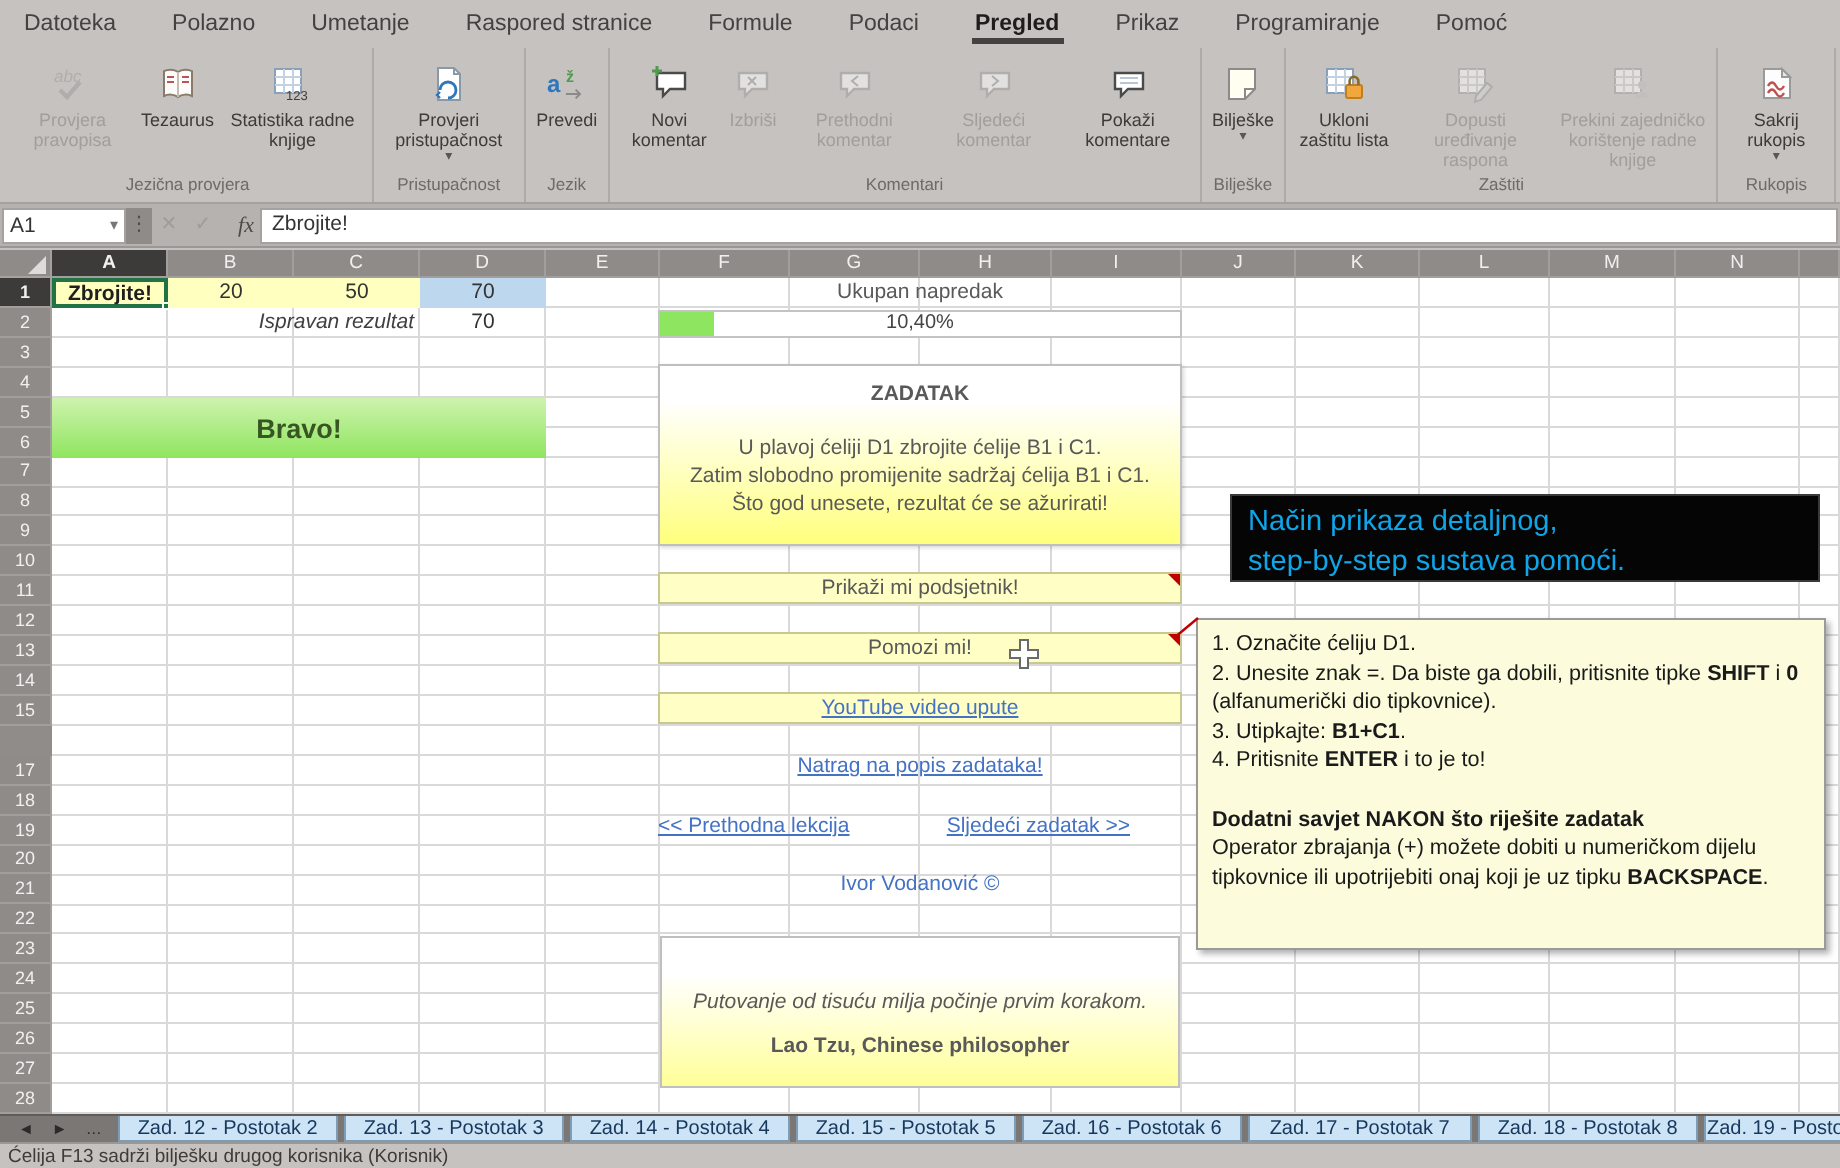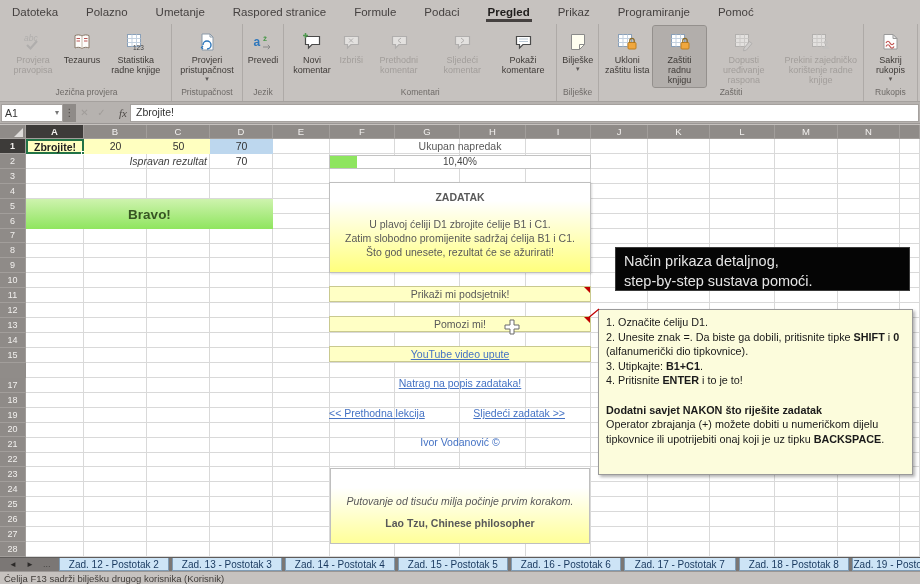--- a/index.html
+++ b/index.html
@@ -71,21 +71,21 @@
   .bar-youtube { top:207px; }
   .red-tri { position:absolute; right:0; top:0; width:0; height:0; border-left:6px solid transparent; border-top:6px solid var(--comment-red,#c00000); }
   .link { color:var(--link,#4472c4); text-decoration:underline; cursor:pointer; }
   .link-back { left:303px; top:238px; width:262px; text-align:center; }
   .link-prev { left:303px; top:268px; }
   .link-next { top:268px; right:355px; }
   .credit { left:303px; top:297px; width:262px; text-align:center; color:var(--link,#4472c4); }
   .quote { left:304px; top:329px; width:260px; height:76px; background:linear-gradient(#ffffff 25%,#ffff99); border:1px solid #bfbfbf; text-align:center; padding-top:26px; }
   .q1 { font-style:italic; font-size:10.5px; margin-bottom:10px; }
   .q2 { font-weight:bold; font-size:10.5px; }
-  .callout { left:589px; top:108px; width:295px; height:44px; background:var(--callout-bg,#050505); color:#e5e5e5; font-size:14.5px; line-height:20px; padding:3px 8px; border:1px solid #3a3a3a; }
+  .callout { left:589px; top:108px; width:295px; height:44px; background:var(--callout-bg,#050505); color:#0ea5e9; font-size:14.5px; line-height:20px; padding:3px 8px; border:1px solid #3a3a3a; }
   .comment { left:572px; top:170px; width:315px; height:166px; background:#fcfcdc; border:1px solid #9a9a9a; box-shadow:2px 2px 3px rgba(0,0,0,.3); font-size:10.8px; line-height:14.6px; color:#1a1a1a; padding:5px 7px; }
   .comment b { font-weight:bold; }
   .leader { left:558px; top:168px; width:18px; height:14px; overflow:visible; }
   .cursorsvg { left:478px; top:180px; width:16px; height:16px; }
 
   
   .tabstrip { position:absolute; left:0; top:557px; width:920px; height:14px; background:#7b7775; border-top:1px solid #5f5c5a; display:flex; align-items:stretch; }
   .tabnav { display:flex; align-items:center; gap:9px; padding:0 8px 0 9px; color:#2c2a29; font-size:8px; }
   .tabnav span { cursor:pointer; }
   .sheet-tab { background:var(--tab-fill,#cde4f6); color:#17375d; font-size:10px; display:flex; align-items:center; justify-content:center; margin-right:3px; border:1px solid #7f9cb5; border-top:none; white-space:nowrap; overflow:hidden; cursor:pointer; }
@@ -248,31 +248,20 @@
           <div class="rib-btn">
             <div class="ric">
               <svg width="22" height="20" viewBox="0 0 22 20">
                 <rect x="2.5" y="2.5" width="13" height="12" fill="#fff" stroke="#8aa0b8"></rect>
                 <path d="M2.5 6.5h13M2.5 10.5h13M7 2.5v12M11.5 2.5v12" stroke="#c3d1e0" fill="none"></path>
                 <rect x="12" y="10.5" width="8" height="6.5" rx="1" fill="#f0a73e" stroke="#c07f1f"></rect>
                 <path d="M13.8 10.5V8.6a2.2 2.2 0 0 1 4.4 0v1.9" fill="none" stroke="#8a6a28" stroke-width="1.3"></path>
               </svg>
             </div>
             <div class="rlb">Ukloni zaštitu lista</div>
-          </div>
-          <div class="rib-btn active">
-            <div class="ric">
-              <svg width="22" height="20" viewBox="0 0 22 20">
-                <rect x="2.5" y="2.5" width="13" height="12" fill="#fff" stroke="#8aa0b8"></rect>
-                <path d="M2.5 6.5h13M2.5 10.5h13M7 2.5v12M11.5 2.5v12" stroke="#c3d1e0" fill="none"></path>
-                <rect x="12" y="10.5" width="8" height="6.5" rx="1" fill="#f0a73e" stroke="#c07f1f"></rect>
-                <path d="M13.8 10.5V8.6a2.2 2.2 0 0 1 4.4 0v1.9" fill="none" stroke="#8a6a28" stroke-width="1.3"></path>
-              </svg>
-            </div>
-            <div class="rlb">Zaštiti radnu knjigu</div>
           </div>
           <div class="rib-btn disabled">
             <div class="ric">
               <svg width="22" height="20" viewBox="0 0 22 20">
                 <rect x="2.5" y="2.5" width="13" height="12" fill="#fff" stroke="#8aa0b8"></rect>
                 <path d="M2.5 6.5h13M2.5 10.5h13M7 2.5v12M11.5 2.5v12" stroke="#c3d1e0" fill="none"></path>
                 <path d="M11 16l5.5-6.5 2.5 2-5.5 6.5-3 .9z" fill="#d6d6d6" stroke="#9a9a9a"></path>
               </svg>
             </div>
             <div class="rlb">Dopusti uređivanje raspona</div>

